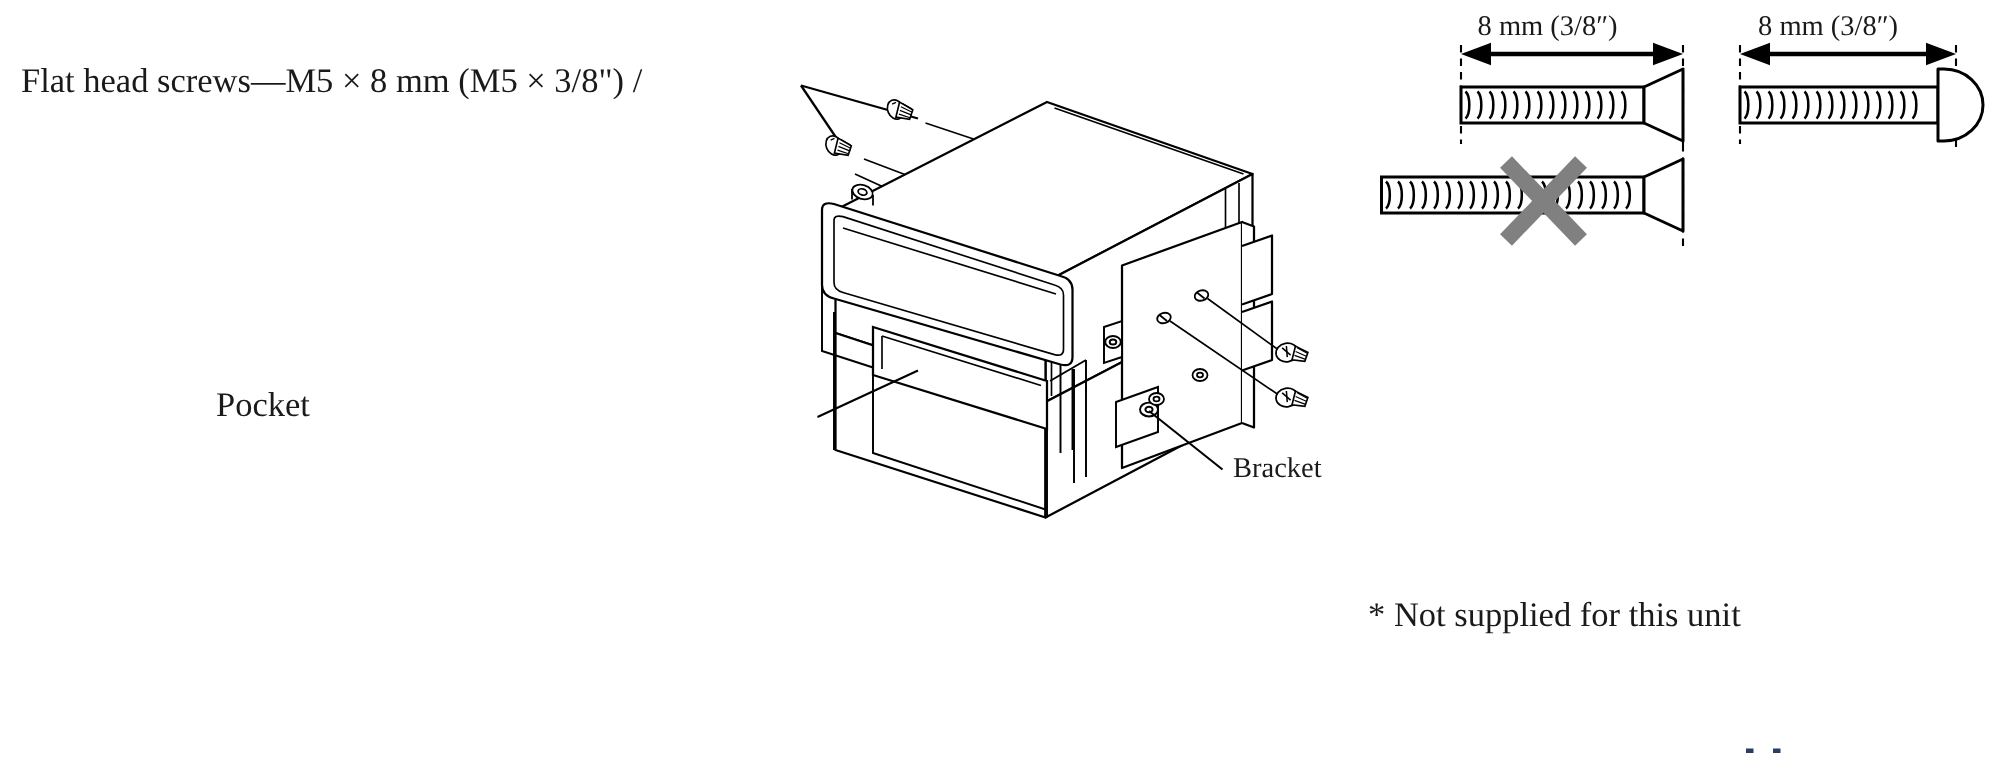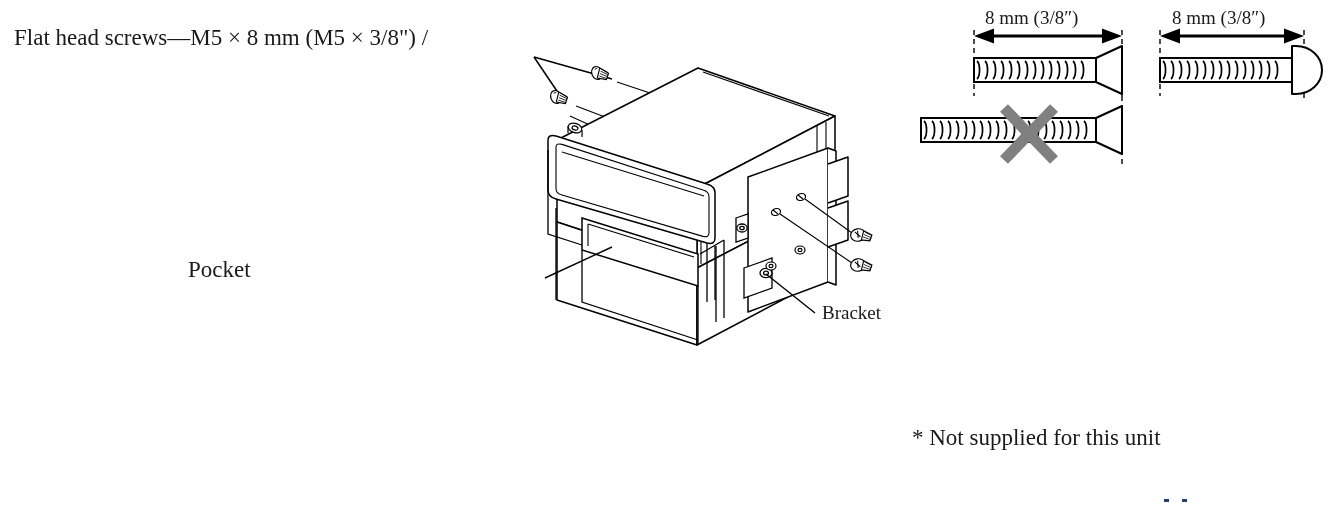--- a/index.html
+++ b/index.html
@@ -20,39 +20,37 @@
   }
   .lbl {
     position: absolute;
     font-family: Liberation Serif, serif;
     color: #1a1a1a;
     white-space: nowrap;
     line-height: 1;
   }
   #label-flat-head-screws {
     left: 14px;
-    top: 26px;
+    top: 42px;
     font-size: 23px;
   }
   #label-pocket {
     left: 144px;
     top: 258px;
     font-size: 23px;
-    margin-left: 44px;
   }
   #label-bracket {
     left: 822px;
     top: 303px;
     font-size: 19px;
   }
   #label-not-supplied {
     left: 912px;
     top: 398px;
     font-size: 23px;
-    margin-top: 28px;
   }
   #label-dim-left {
     left: 985px;
     top: 8px;
     font-size: 19px;
   }
   #label-dim-right {
     left: 1172px;
     top: 8px;
     font-size: 19px;

